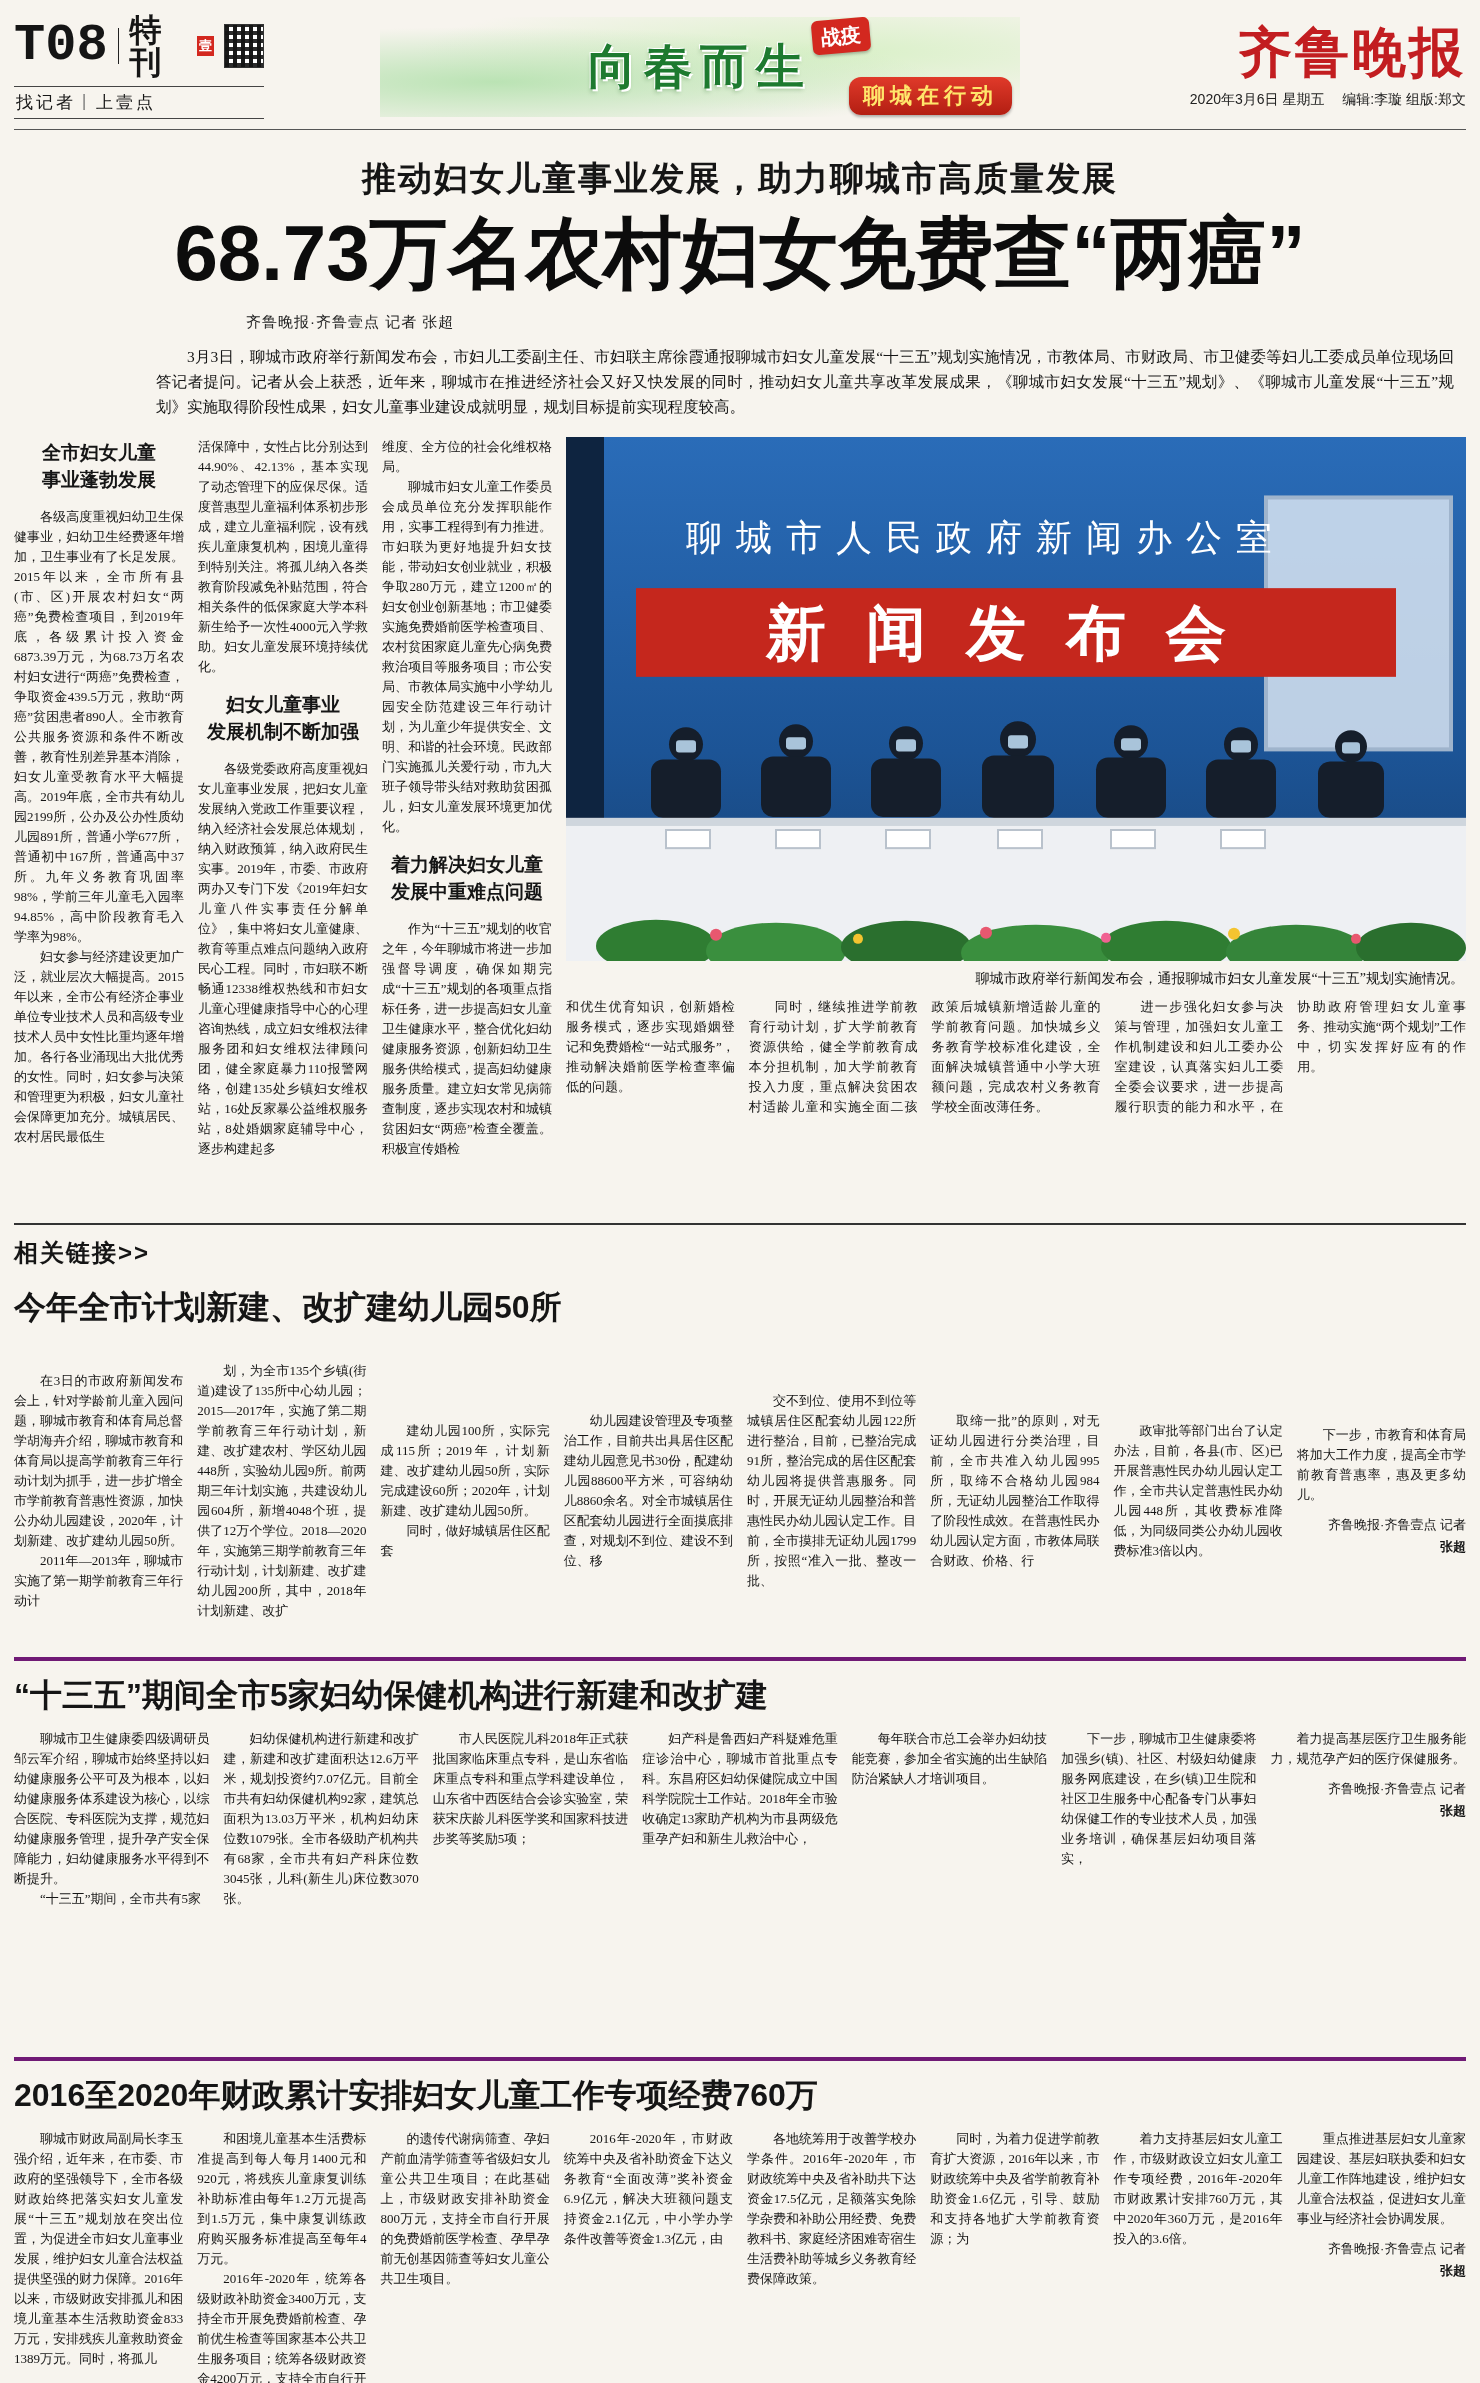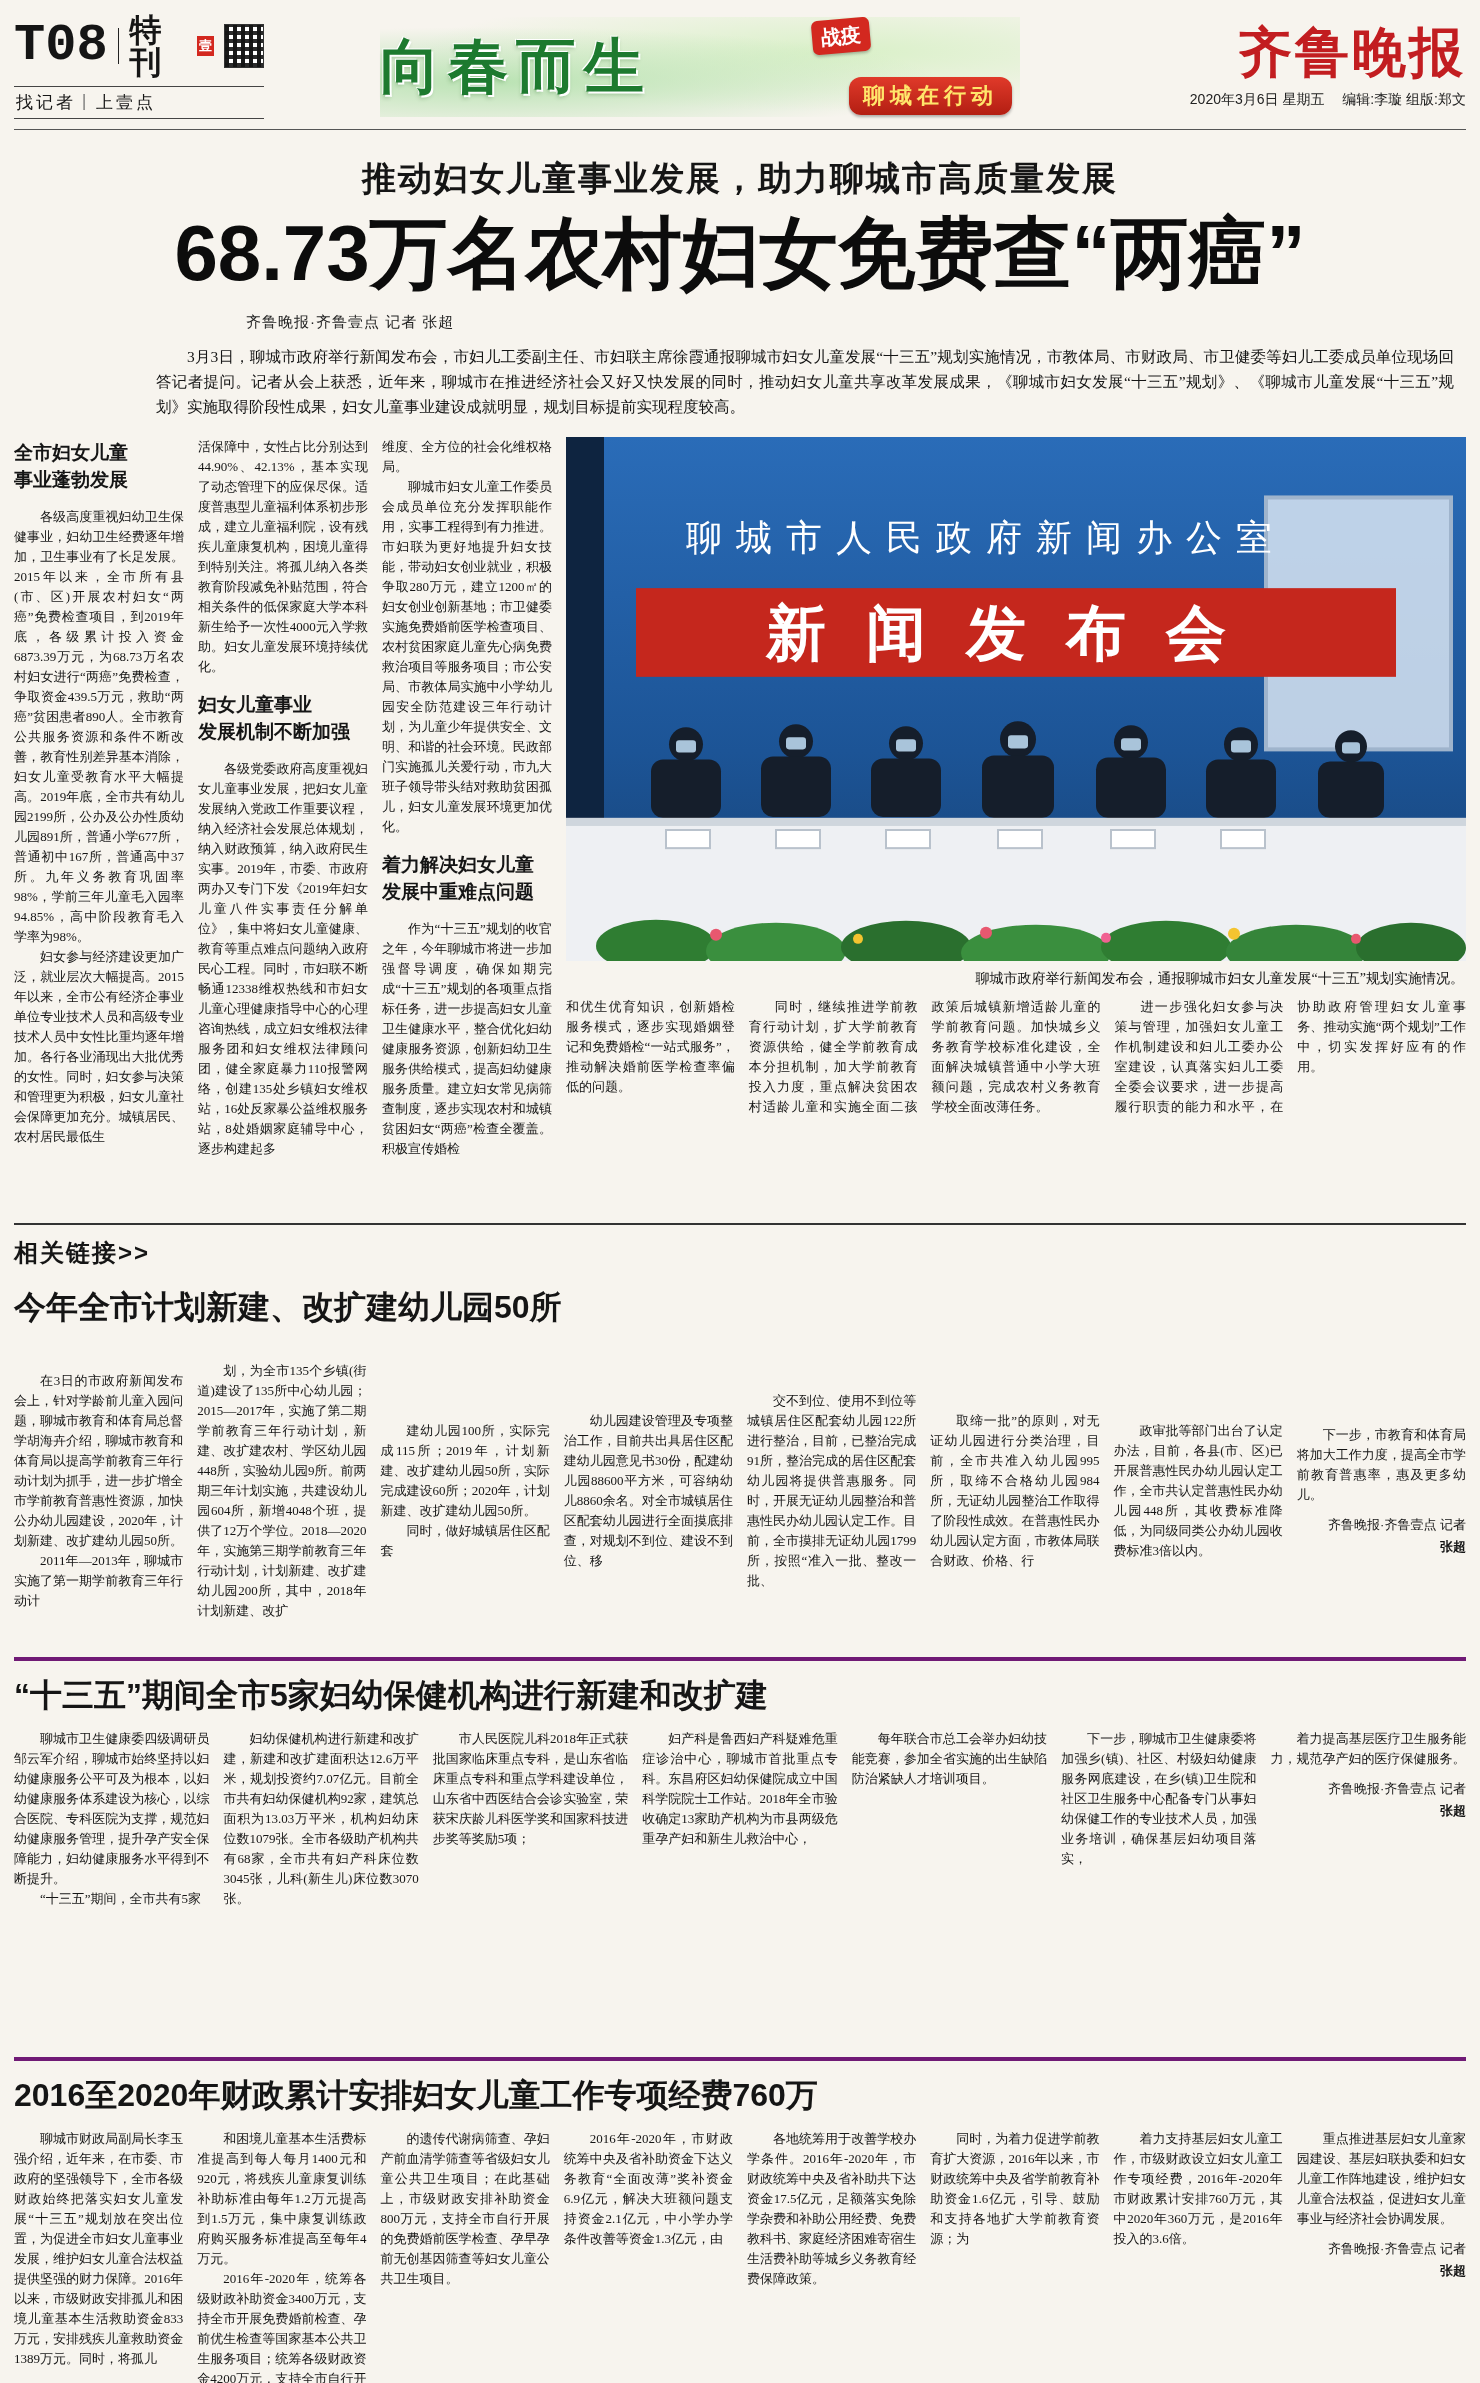--- a/index.html
+++ b/index.html
@@ -24,22 +24,22 @@
   .yidian{width:20px;height:20px;background:#d3281f;color:#fff;font:900 13px/20px "Liberation Sans",sans-serif;text-align:center;}
   .m-left .row2{margin-top:8px;border-top:1px solid #444;border-bottom:1px solid #444;
     padding:4px 2px;font-family:"Liberation Sans",sans-serif;font-size:17px;letter-spacing:3px;
     display:flex;gap:0;align-items:center;}
   .sep{color:#777;}
 
   .m-center{position:relative;width:640px;height:100px;flex:none;
     background:
       radial-gradient(ellipse at 18% 65%, rgba(176,224,170,.85) 0%, rgba(176,224,170,0) 60%),
       radial-gradient(ellipse at 72% 35%, rgba(214,240,196,.9) 0%, rgba(214,240,196,0) 65%);}
-  .banner-main{font-family:"Liberation Sans",sans-serif;font-weight:900;font-size:60px;line-height:100px;
-    color:#1d7a2f;letter-spacing:8px;
+  .banner-main{font-family:"Liberation Sans",sans-serif;font-weight:900;font-size:48px;line-height:100px;
+    color:#1d7a2f;letter-spacing:8px;text-align:center;
     text-shadow:2px 2px 0 #fff,-1px -1px 0 #fff,0 3px 4px rgba(0,80,0,.25);}
   .badge{position:absolute;top:2px;right:150px;background:#d3281f;color:#fff;
     font:900 20px/1 "Liberation Sans",sans-serif;padding:7px 9px;border-radius:6px;transform:rotate(-5deg);
     box-shadow:0 2px 3px rgba(0,0,0,.25);}
   .ribbon{position:absolute;right:8px;bottom:2px;background:linear-gradient(#e03a2a,#b31e12);
     color:#ffe66b;font:900 22px/1 "Liberation Sans",sans-serif;padding:8px 14px;border-radius:12px;
     letter-spacing:5px;box-shadow:0 2px 3px rgba(0,0,0,.3);}
 
   .m-right{width:330px;text-align:right;}
   .paper-name{font-family:"Liberation Serif",serif;font-weight:900;font-size:54px;line-height:1.1;
@@ -55,21 +55,21 @@
   .byline{font-family:"Liberation Sans",sans-serif;font-size:15px;letter-spacing:1px;
     margin:4px 0 12px 232px;color:#222;}
   .lead{font-size:15.5px;line-height:25px;text-align:justify;padding:0 12px 0 142px;}
   .lead p{margin:0;text-indent:2em;}
 
   .article-body{display:flex;gap:14px;margin-top:18px;height:770px;overflow:hidden;}
   .acol{width:170px;flex:none;font-size:13px;line-height:20px;text-align:justify;overflow:hidden;}
   .acol p,.ucols p{margin:0;text-indent:2em;}
   p.cont{text-indent:0;}
   .subhead{font-family:"Liberation Sans",sans-serif;font-weight:900;font-size:19px;line-height:27px;
-    white-space:pre-line;margin:14px 0;}
+    text-align:center;white-space:pre-line;margin:14px 0;}
   .subhead.first{margin-top:2px;}
 
   .right-block{flex:1;min-width:0;}
   .photo{position:relative;width:100%;height:524px;background:#c4b5fd;overflow:hidden;}
   .photo svg{display:block;width:100%;height:100%;}
   .caption{font-size:14px;line-height:20px;text-align:right;padding:8px 2px 8px;}
   .ucols{column-count:5;column-gap:14px;font-size:13px;line-height:20px;text-align:justify;overflow:hidden;}
 
   
   .related{margin-top:16px;border-top:2px solid #333;padding-top:8px;}

